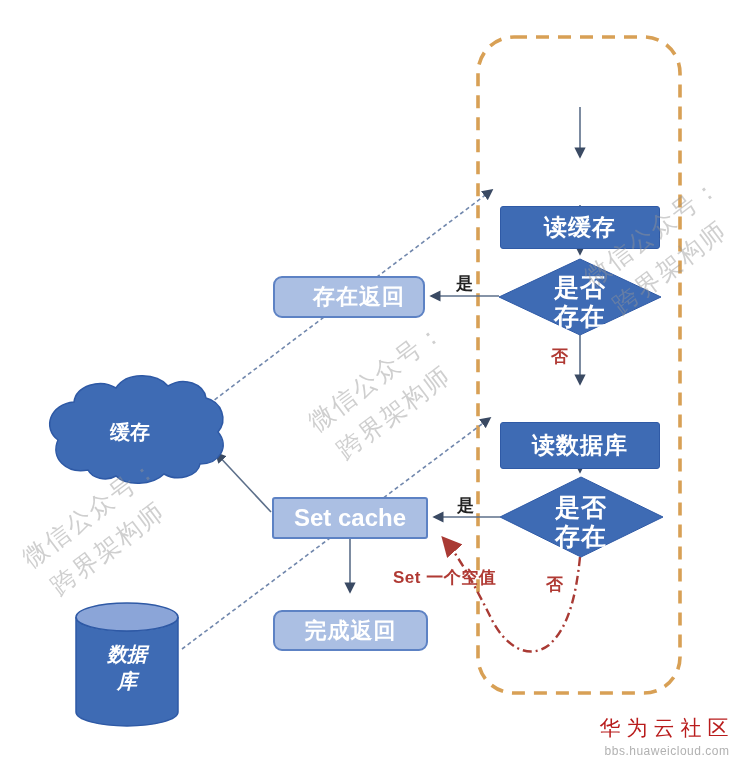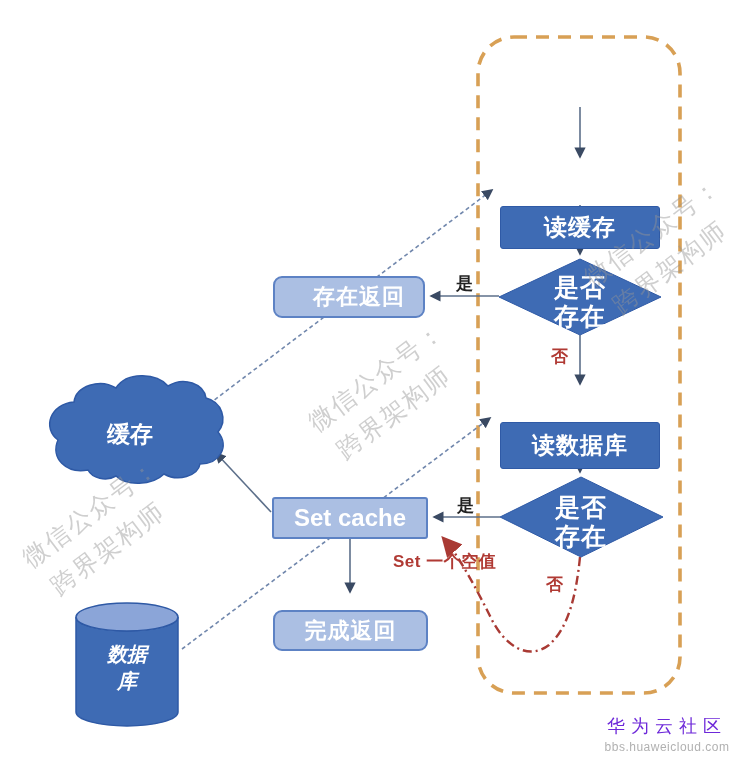--- a/index.html
+++ b/index.html
@@ -13,29 +13,29 @@
   .node-dark{background:#3e6bb4;color:#ffffff;font-weight:700;font-size:23px;
              border:1px solid #2f5aa6;letter-spacing:1px;}
   .node-light{background:#abbfe3;color:#ffffff;font-weight:700;font-size:22px;
               border:2px solid #5d82c4;letter-spacing:1px;}
   .diamond-label{position:absolute;z-index:4;color:#ffffff;font-weight:700;font-size:25px;
                  line-height:1.14;text-align:center;letter-spacing:1px;}
   .shape-label{position:absolute;z-index:4;color:#ffffff;font-weight:700;text-align:center;}
   .edge-label{position:absolute;z-index:4;font-size:17px;font-weight:700;color:#222;}
   .edge-label.red{color:#b03a34;}
   .note-red{position:absolute;z-index:4;font-size:17px;font-weight:700;color:#b03a34;
-            letter-spacing:0.5px;}
+            letter-spacing:0.5px;margin-top:16px;}
   .watermark{position:absolute;z-index:6;transform:translate(-50%,-50%) rotate(-37deg);
              transform-origin:center;color:rgba(148,148,148,0.45);font-size:25px;
              letter-spacing:2px;line-height:1.55;white-space:nowrap;text-align:left;
              pointer-events:none;}
   .watermark .wl{display:block;}
   .watermark .wl2{margin-left:6px;}
   #footer{position:absolute;left:596px;top:714px;width:142px;text-align:center;z-index:4;}
-  #footer .site{font-size:18px;color:#6d28d9;letter-spacing:6px;white-space:nowrap;}
+  #footer .site{font-size:21px;color:#b91c1c;letter-spacing:6px;white-space:nowrap;}
   #footer .url{font-size:12px;color:#b1b1b1;margin-top:2px;letter-spacing:0.5px;}
 </style>
 </head>
 <body>
 
 <div id="stage">
 
   <svg id="wires" width="742" height="762" viewBox="0 0 742 762">
     <defs>
       <marker id="ah" viewBox="0 0 10 10" refX="8.5" refY="5" markerWidth="7" markerHeight="7" orient="auto-start-reverse">
@@ -81,21 +81,21 @@
 
   <div class="node node-light" style="left:273px;top:276px;width:152px;height:42px;border-radius:9px;padding-left:20px;">存在返回</div>
 
   <div class="node node-light" style="left:272px;top:497px;width:156px;height:42px;border-radius:3px;font-size:24px;letter-spacing:0;">Set cache</div>
 
   <div class="node node-light" style="left:273px;top:610px;width:155px;height:41px;border-radius:9px;">完成返回</div>
 
   <div class="diamond-label" style="left:544px;top:273px;width:72px;">是否存在</div>
   <div class="diamond-label" style="left:545px;top:493px;width:72px;">是否存在</div>
 
-  <div class="shape-label" style="left:94px;top:419px;width:72px;font-size:23px;">缓存</div>
+  <div class="shape-label" style="left:94px;top:419px;width:72px;font-size:20px;">缓存</div>
   <div class="shape-label" style="left:101px;top:641px;width:52px;font-size:20px;line-height:1.35;font-style:italic;">数据库</div>
 
   <div class="edge-label" style="left:456px;top:272px;">是</div>
   <div class="edge-label red" style="left:551px;top:345px;">否</div>
   <div class="edge-label" style="left:457px;top:494px;">是</div>
   <div class="edge-label red" style="left:546px;top:573px;">否</div>
   <div class="note-red" style="left:393px;top:550px;">Set 一个空值</div>
 
   <div class="watermark" style="left:102px;top:528px;">
     <span class="wl">微信公众号：</span>

